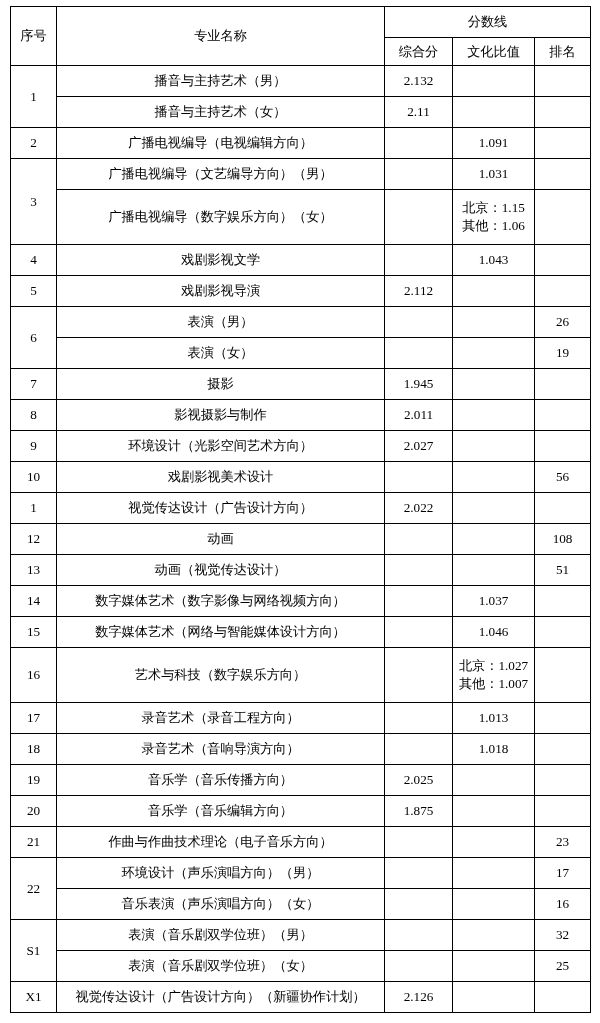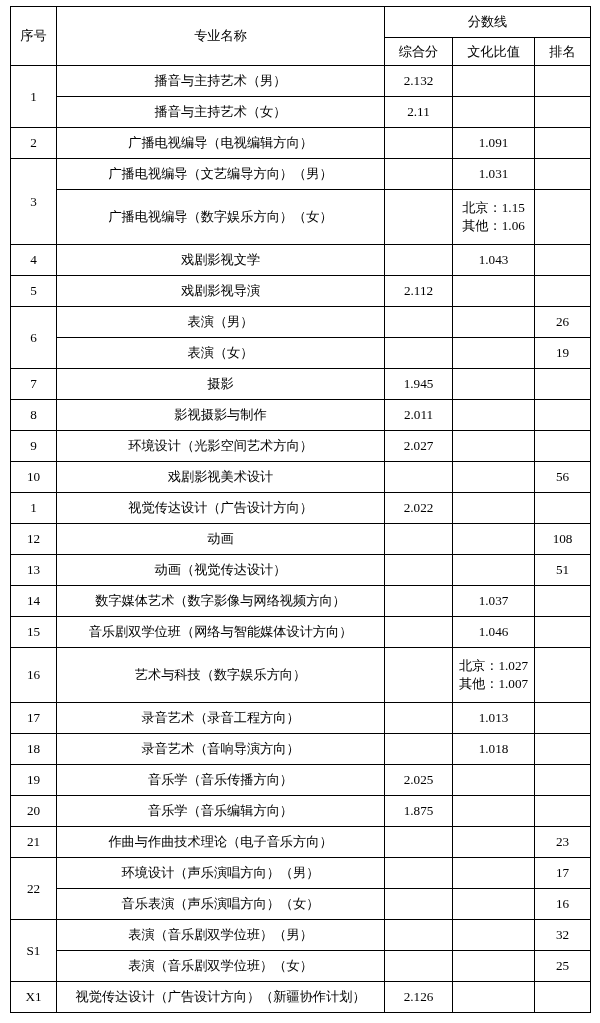--- a/index.html
+++ b/index.html
@@ -202,21 +202,21 @@
         </tr>
         <tr>
           <td class="idx">14</td>
           <td class="name-cell">数字媒体艺术（数字影像与网络视频方向）</td>
           <td class="num"></td>
           <td class="num">1.037</td>
           <td class="num"></td>
         </tr>
         <tr>
           <td class="idx">15</td>
-          <td class="name-cell">音乐剧双学位班（网络与智能媒体设计方向）</td>
+          <td class="name-cell">数字媒体艺术（网络与智能媒体设计方向）</td>
           <td class="num"></td>
           <td class="num">1.046</td>
           <td class="num"></td>
         </tr>
         <tr>
           <td class="idx">16</td>
           <td class="name-cell two-line">艺术与科技（数字娱乐方向）</td>
           <td class="num"></td>
           <td class="num multi">北京：1.027<br>其他：1.007</td>
           <td class="num"></td>

